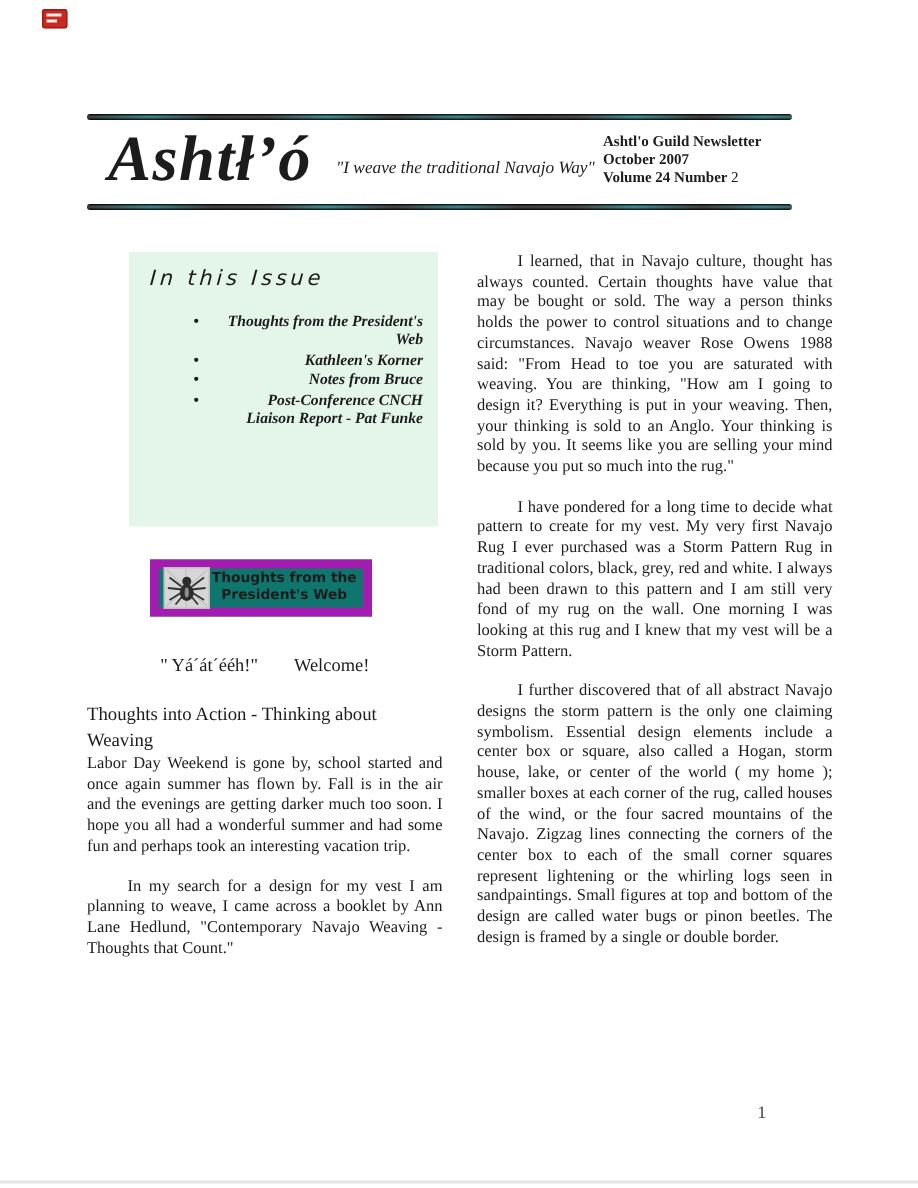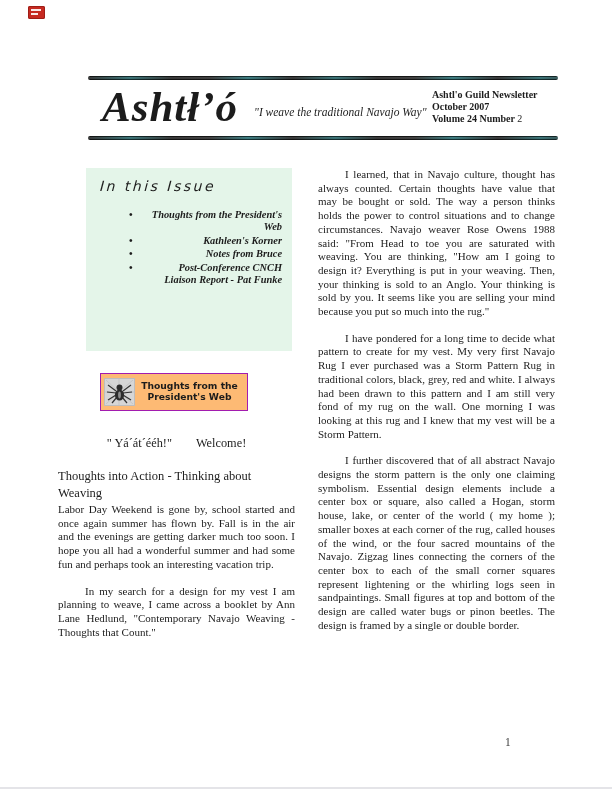--- a/index.html
+++ b/index.html
@@ -7,21 +7,21 @@
         font-family:"Liberation Serif",serif;color:#1c1c1c;overflow:hidden;}
 
   
   .note-marker{position:absolute;left:28px;top:6px;width:17px;height:13px;background:#c62a21;
                border-radius:2px;box-shadow:0 0 0 1px #9e1d16 inset;}
   .note-marker .dash{position:absolute;left:3px;height:2px;background:#ffffff;opacity:.9;}
   .note-marker .d1{top:3px;width:10px;}
   .note-marker .d2{top:7px;width:7px;}
 
   
-  .header{position:absolute;left:88px;top:76px;width:470px;}
+  .header{position:absolute;left:58px;top:76px;width:470px;}
   .rule{height:4px;border-radius:2px;
     background:
       linear-gradient(180deg,rgba(0,0,0,.9),rgba(235,235,235,.30) 48%,rgba(0,0,0,.88)),
       repeating-linear-gradient(90deg,#060606 0px,#0a7076 42px,#050505 84px,#141414 122px,#0d8087 160px,#050505 205px);}
   .header-row{display:flex;align-items:flex-end;padding:7px 0 9px 14px;}
   .logo{font-size:43px;line-height:40px;font-weight:bold;font-style:italic;letter-spacing:1px;white-space:nowrap;}
   .tagline{font-style:italic;font-size:11.5px;margin:0 0 9px 16px;white-space:nowrap;}
   .issue-info{margin-left:auto;font-weight:bold;font-size:10px;line-height:12px;width:126px;
               padding-bottom:2px;flex-shrink:0;}
   .vol-num{font-weight:normal;}
@@ -36,22 +36,22 @@
   .issue-box{margin-left:28px;width:206px;height:183px;background:#e4f5e9;
              padding:10px 10px 0 14px;box-sizing:border-box;}
   .issue-title{font-family:"DejaVu Sans",sans-serif;font-style:italic;font-size:14px;
                letter-spacing:2.5px;transform:skewX(-4deg);transform-origin:left;}
   .issue-list{list-style:none;margin:15px 0 0 0;padding:0 0 0 27px;}
   .issue-list li{position:relative;padding-left:21px;font-weight:bold;font-style:italic;
                  font-size:10.4px;line-height:12.4px;margin-bottom:1px;text-align:right;}
   .issue-list li:before{content:"\2022";position:absolute;left:2px;font-style:normal;}
 
   
-  .pres-box{margin:22px 0 0 42px;width:148px;height:38px;border:1px solid #a21caf;
-            background:#fdba74;display:flex;align-items:center;padding:3px;box-sizing:border-box;}
+  .pres-box{margin:22px 0 0 42px;width:148px;height:38px;border:6px solid #a21caf;
+            background:#0f766e;display:flex;align-items:center;padding:3px;box-sizing:border-box;}
   .spider-img{width:31px;height:28px;background:#d6d6d6;flex-shrink:0;
               box-shadow:0 0 0 1px #bdbdbd inset;}
   .pres-label{flex:1;text-align:center;font-family:"DejaVu Sans",sans-serif;font-weight:bold;
               font-size:9.2px;line-height:10.8px;}
 
   .greeting{margin-top:25px;text-align:center;font-size:12.3px;}
   .greet-gap{display:inline-block;width:24px;}
   .headline{margin-top:17px;text-align:left;font-size:12.5px;line-height:16.5px;}
   .left-body{margin-top:2px;}
 

